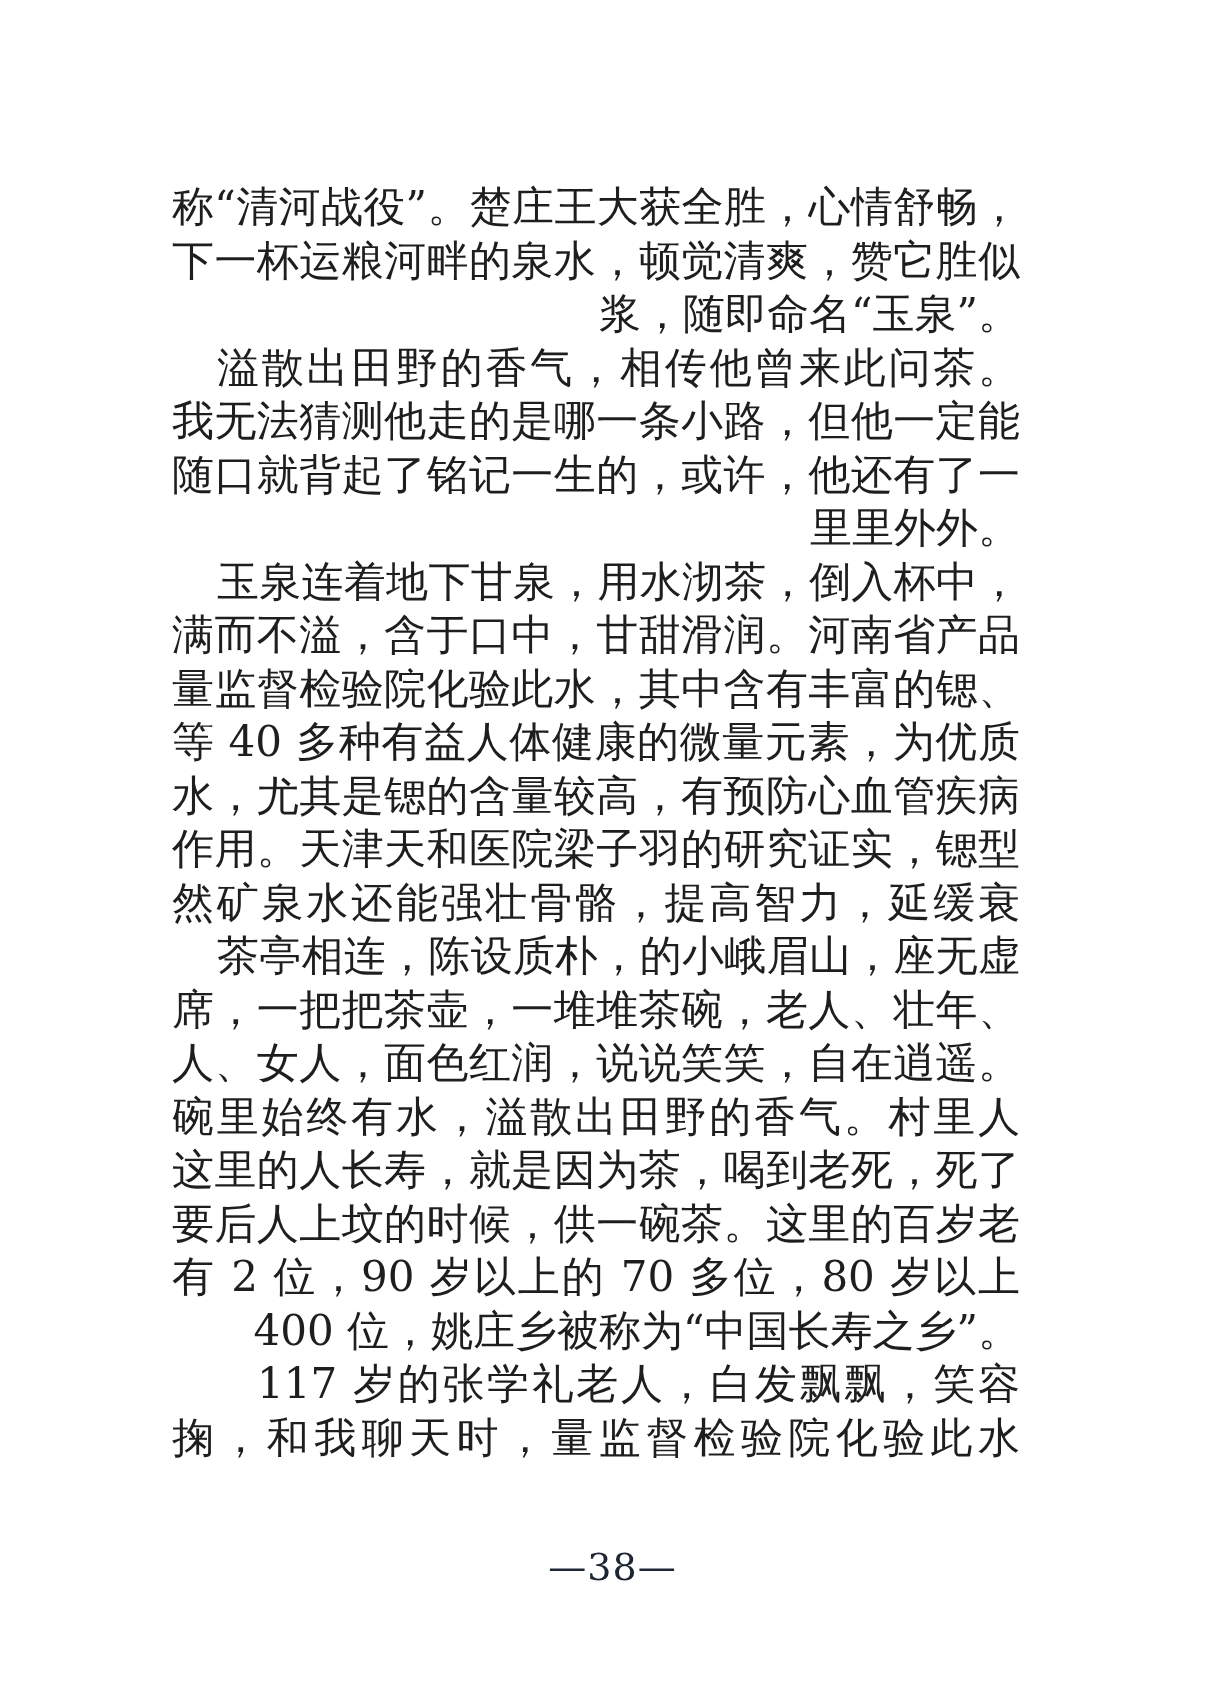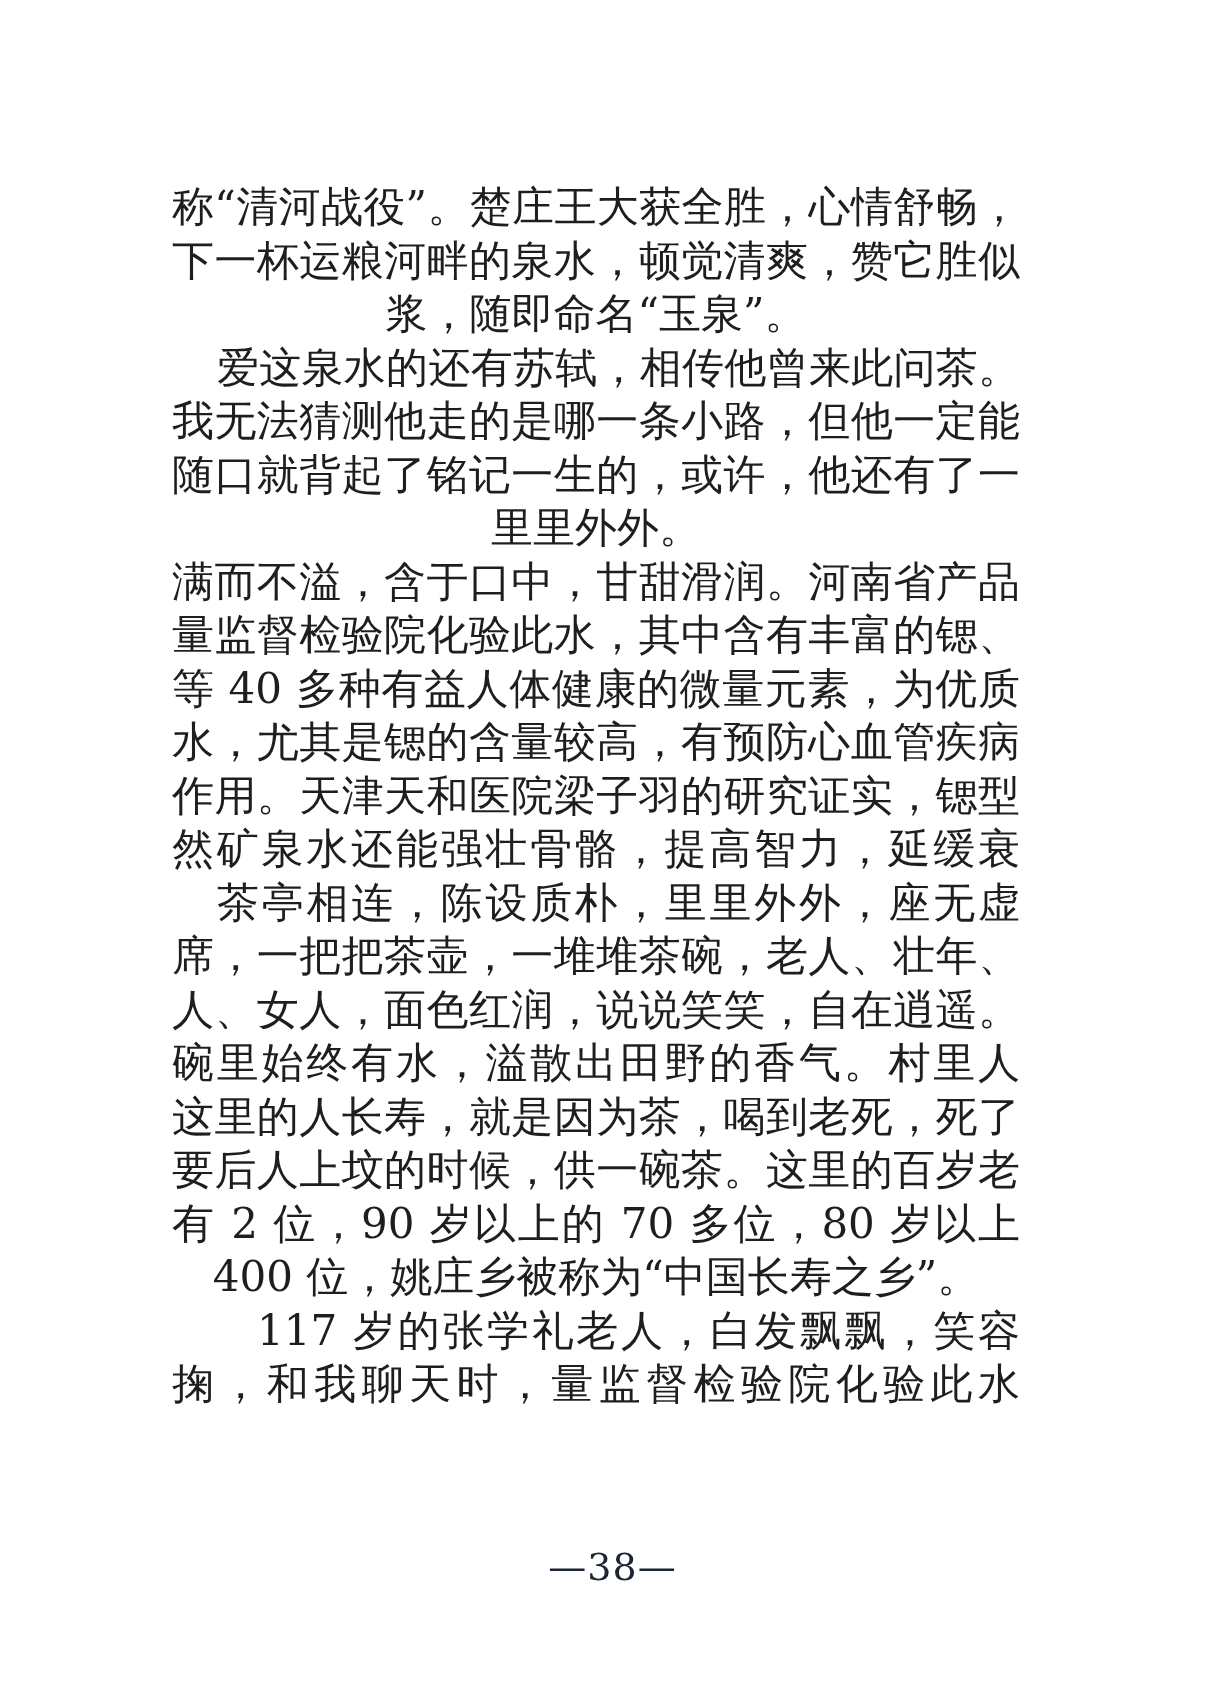--- a/index.html
+++ b/index.html
@@ -24,21 +24,21 @@
     left: 172px;
     top: 180px;
     width: 848px;
     font-size: 42px;
     letter-spacing: 0;
   }
   .line {
     height: 53.5px;
     line-height: 53.5px;
     overflow: hidden;
-    text-align: center;
+    text-align: right;
   }
   .line.fill {
     text-align: justify;
     text-align-last: justify;
     text-justify: inter-character;
   }
   .line.ind1 { text-indent: 45px; }
   .line.ind2 { text-indent: 85px; }
   .underline {
     text-decoration: underline;
@@ -58,31 +58,32 @@
   }
 </style>
 </head>
 <body>
 
 <div class="page" style="background: rgb(255, 255, 255);">
   <div class="text-block" style="color: rgb(30, 30, 30);">
       <div class="line fill"><span>称“清河战役”。楚庄王大获全胜，心情舒畅，饮</span></div>
       <div class="line fill"><span>下一杯运粮河畔的泉水，顿觉清爽，赞它胜似琼</span></div>
       <div class="line"><span>浆，随即命名“玉泉”。</span></div>
-      <div class="line fill ind1"><span>爱这泉水的还有苏轼，相传他曾来此问茶。</span></div>
+      <div class="line fill ind1"><span>溢散出田野的香气，相传他曾来此问茶。</span></div>
       <div class="line fill"><span>我无法猜测他走的是哪一条小路，但他一定能望</span></div>
       <div class="line fill"><span>随口就背起了铭记一生的，或许，他还有了一</span><span class="underline">丝</span></div>
       <div class="line"><span>里里外外。</span></div>
+      <div class="line fill ind1"><span>玉泉连着地下甘泉，用水沏茶，倒入杯中，</span></div>
       <div class="line fill"><span>满而不溢，含于口中，甘甜滑润。河南省产品质</span></div>
       <div class="line fill"><span>量监督检验院化验此水，其中含有丰富的锶、锗</span></div>
       <div class="line fill"><span>等 40 多种有益人体健康的微量元素，为优质矿泉</span></div>
       <div class="line fill"><span>水，尤其是锶的含量较高，有预防心血管疾病的</span></div>
       <div class="line fill"><span>作用。天津天和医院梁子羽的研究证实，锶型天</span></div>
       <div class="line fill"><span>然矿泉水还能强壮骨骼，提高智力，延缓衰老。</span></div>
-      <div class="line fill ind1"><span>茶亭相连，陈设质朴，里里外外，座无虚</span></div>
+      <div class="line fill ind1"><span>茶亭相连，陈设质朴，的小峨眉山，座无虚</span></div>
       <div class="line fill"><span>席，一把把茶壶，一堆堆茶碗，老人、壮年、男</span></div>
       <div class="line fill"><span>人、女人，面色红润，说说笑笑，自在逍遥。茶</span></div>
       <div class="line fill"><span>碗里始终有水，溢散出田野的香气。村里人说，</span></div>
       <div class="line fill"><span>这里的人长寿，就是因为茶，喝到老死，死了还</span></div>
       <div class="line fill"><span>要后人上坟的时候，供一碗茶。这里的百岁老人</span></div>
       <div class="line fill"><span>有 2 位，90 岁以上的 70 多位，80 岁以上的近</span></div>
       <div class="line"><span>400 位，姚庄乡被称为“中国长寿之乡”。</span></div>
       <div class="line fill ind2"><span>117 岁的张学礼老人，白发飘飘，笑容可</span></div>
       <div class="line fill"><span>掬，和我聊天时，量监督检验院化验此水</span></div>
     </div>

